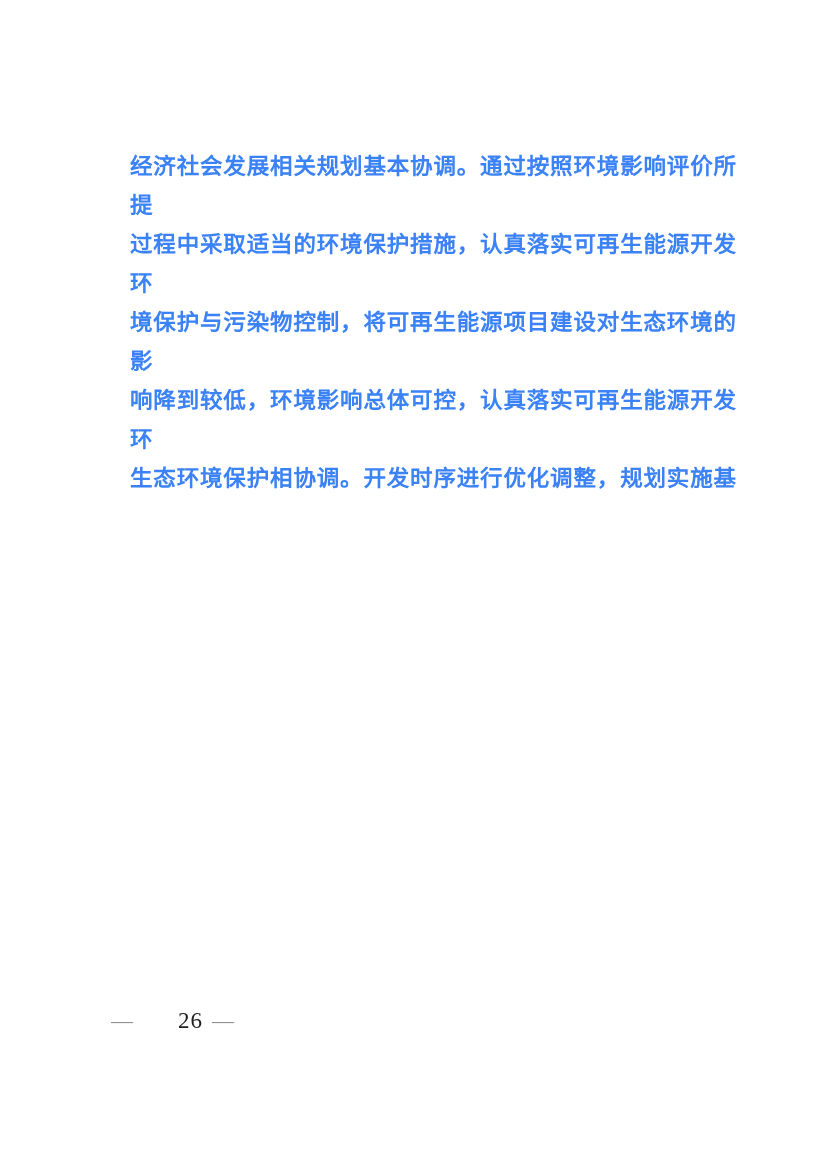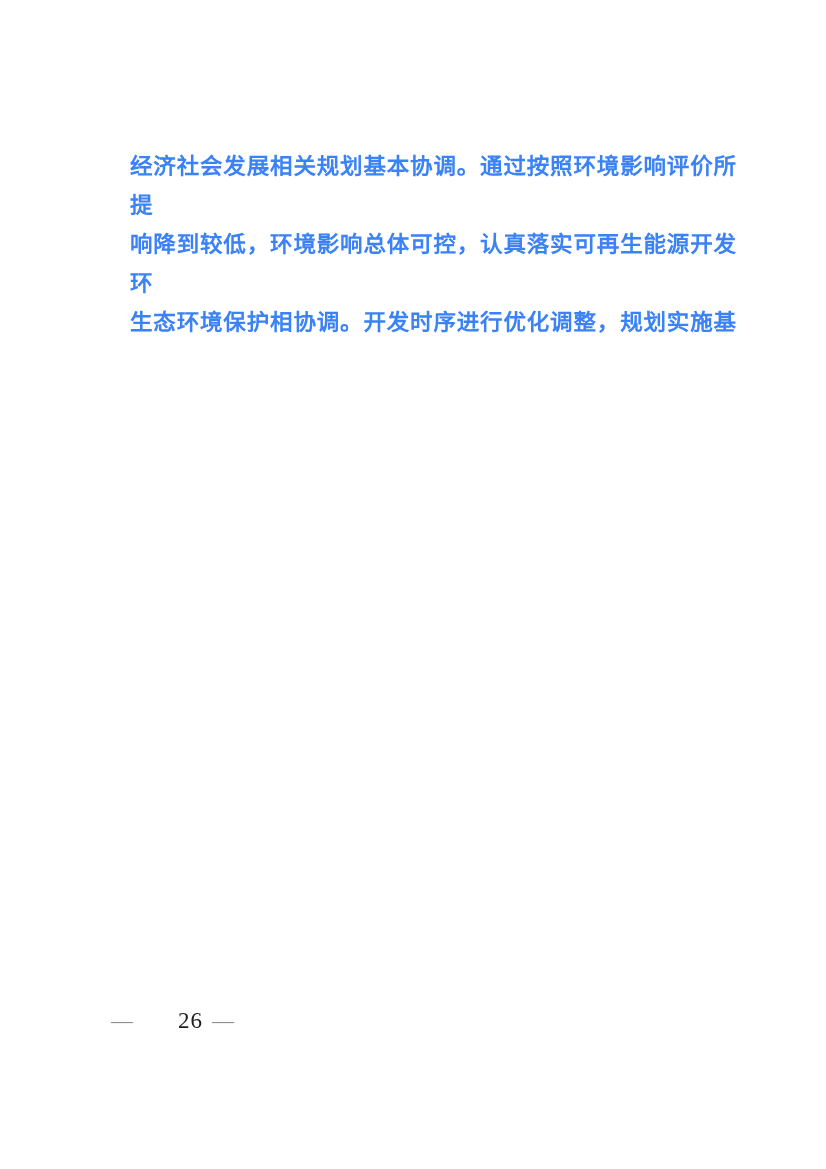--- a/index.html
+++ b/index.html
@@ -54,20 +54,22 @@
     margin-left: 36px;
   }
 </style>
 </head>
 <body>
 
 <div class="page">
 
   <div class="text-block">
     <div class="line justified">经济社会发展相关规划基本协调。通过按照环境影响评价所提</div>
+    <div class="line justified">过程中采取适当的环境保护措施，认真落实可再生能源开发环</div>
+    <div class="line justified">境保护与污染物控制，将可再生能源项目建设对生态环境的影</div>
     <div class="line justified">响降到较低，环境影响总体可控，认真落实可再生能源开发环</div>
     <div class="line justified">生态环境保护相协调。开发时序进行优化调整，规划实施基</div>
   </div>
 
   <div class="footer">
     <span class="dash">—</span>
     <span class="page-num">26</span>
     <span class="dash">—</span>
   </div>
 

